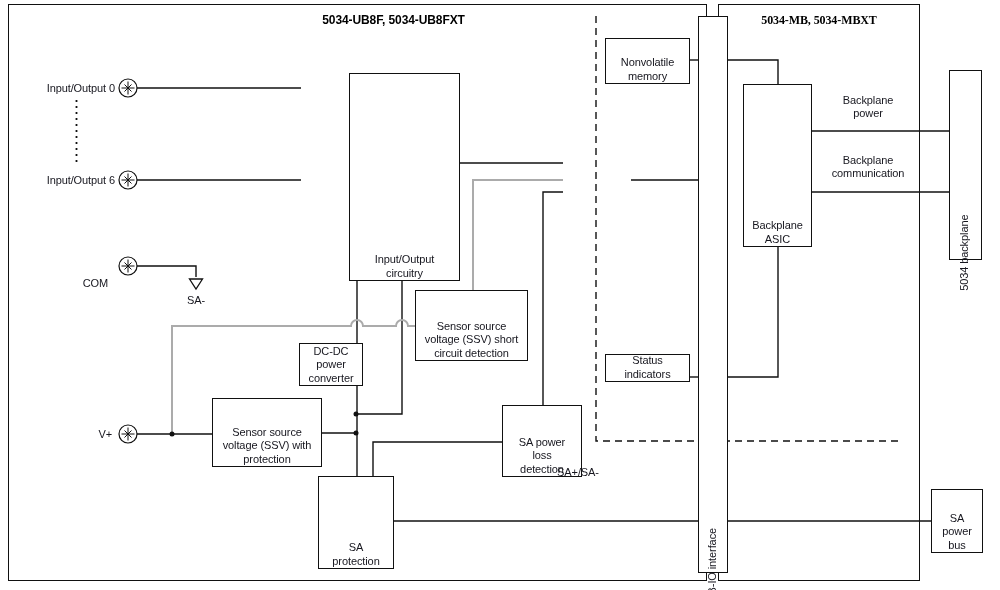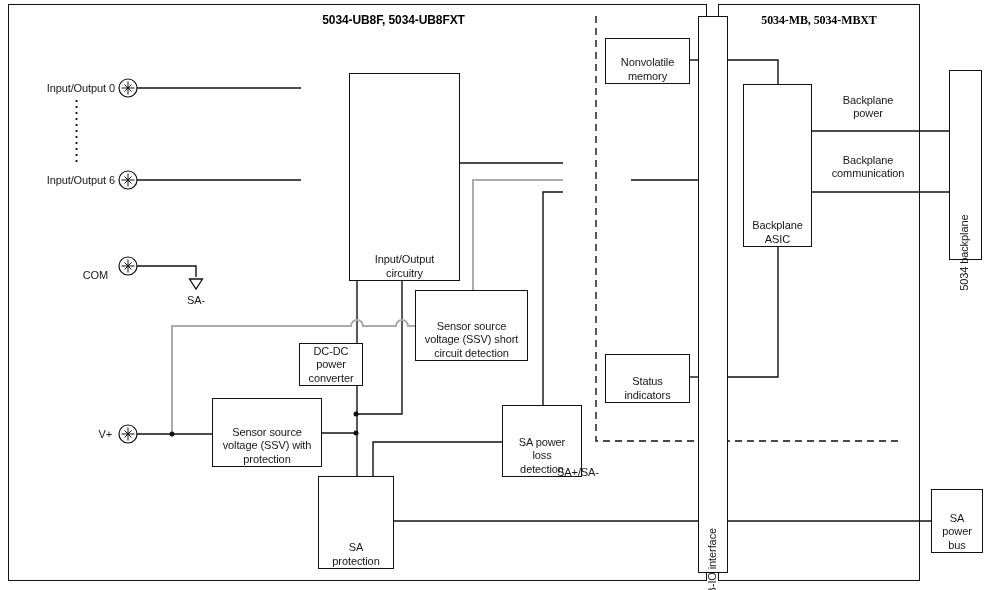--- a/index.html
+++ b/index.html
@@ -105,21 +105,21 @@
 
   <div class="block vertical" style="left:698px; top:16px; width:30px; height:557px;">
     <span>MB-IO interface</span>
   </div>
 
   <div class="block" style="left:743px; top:84px; width:69px; height:163px;">
     <span>Backplane
 ASIC</span>
   </div>
 
-  <div class="block" style="left:605px; top:354px; width:85px; height:49px;">
+  <div class="block" style="left:605px; top:354px; width:85px; height:28px;">
     <span>Status
 indicators</span>
   </div>
 
   <div class="block" style="left:415px; top:290px; width:113px; height:71px;">
     <span>Sensor source
 voltage (SSV) short
 circuit detection</span>
   </div>
 
@@ -153,21 +153,21 @@
 
   <div class="block vertical" style="left:949px; top:70px; width:33px; height:190px;">
     <span>5034 backplane</span>
   </div>
 
   <div class="title" style="left:8px; top:13px; width:699px;padding-left:36px;">5034-UB8F, 5034-UB8FXT</div>
   <div class="title" style="left:718px; top:13px; width:202px;font-family:Liberation Serif, serif;">5034-MB, 5034-MBXT</div>
 
   <div class="lbl right" style="left:20px; top:82px; width:95px;">Input/Output 0</div>
   <div class="lbl right" style="left:20px; top:174px; width:95px;">Input/Output 6</div>
-  <div class="lbl right" style="left:20px; top:269px; width:88px;text-align:right;">COM</div>
+  <div class="lbl right" style="left:20px; top:277px; width:88px;text-align:right;">COM</div>
   <div class="lbl right" style="left:20px; top:428px; width:92px;">V+</div>
 
   <div class="lbl center" style="left:173px; top:294px; width:46px;">SA-</div>
   <div class="lbl center" style="left:810px; top:94px; width:116px;">Backplane
 power</div>
   <div class="lbl center" style="left:810px; top:154px; width:116px;">Backplane
 communication</div>
   <div class="lbl center" style="left:538px; top:466px; width:80px;">SA+/SA-</div>
 
 </div>

